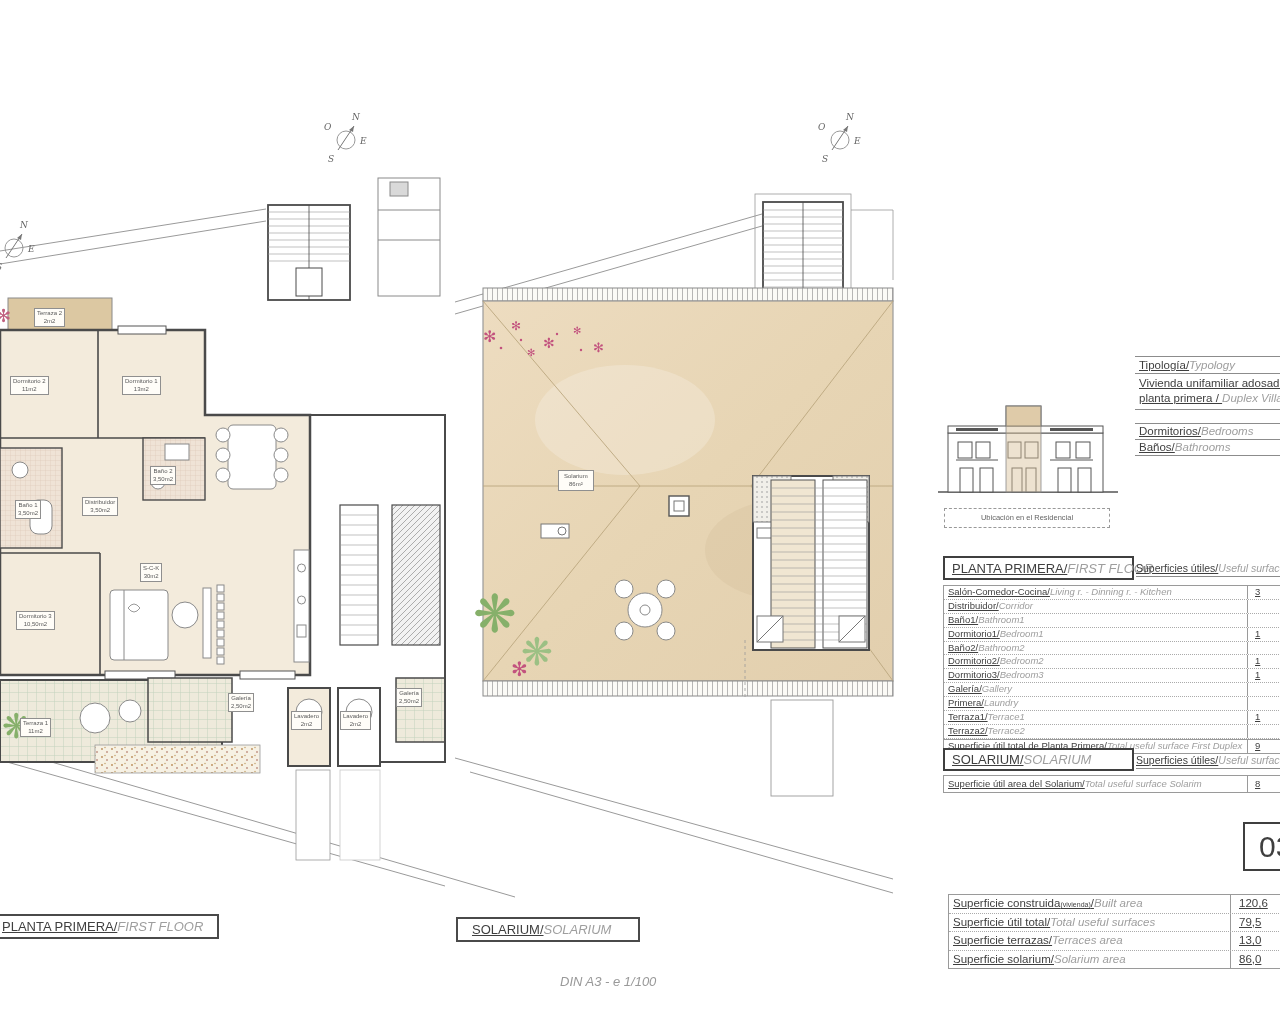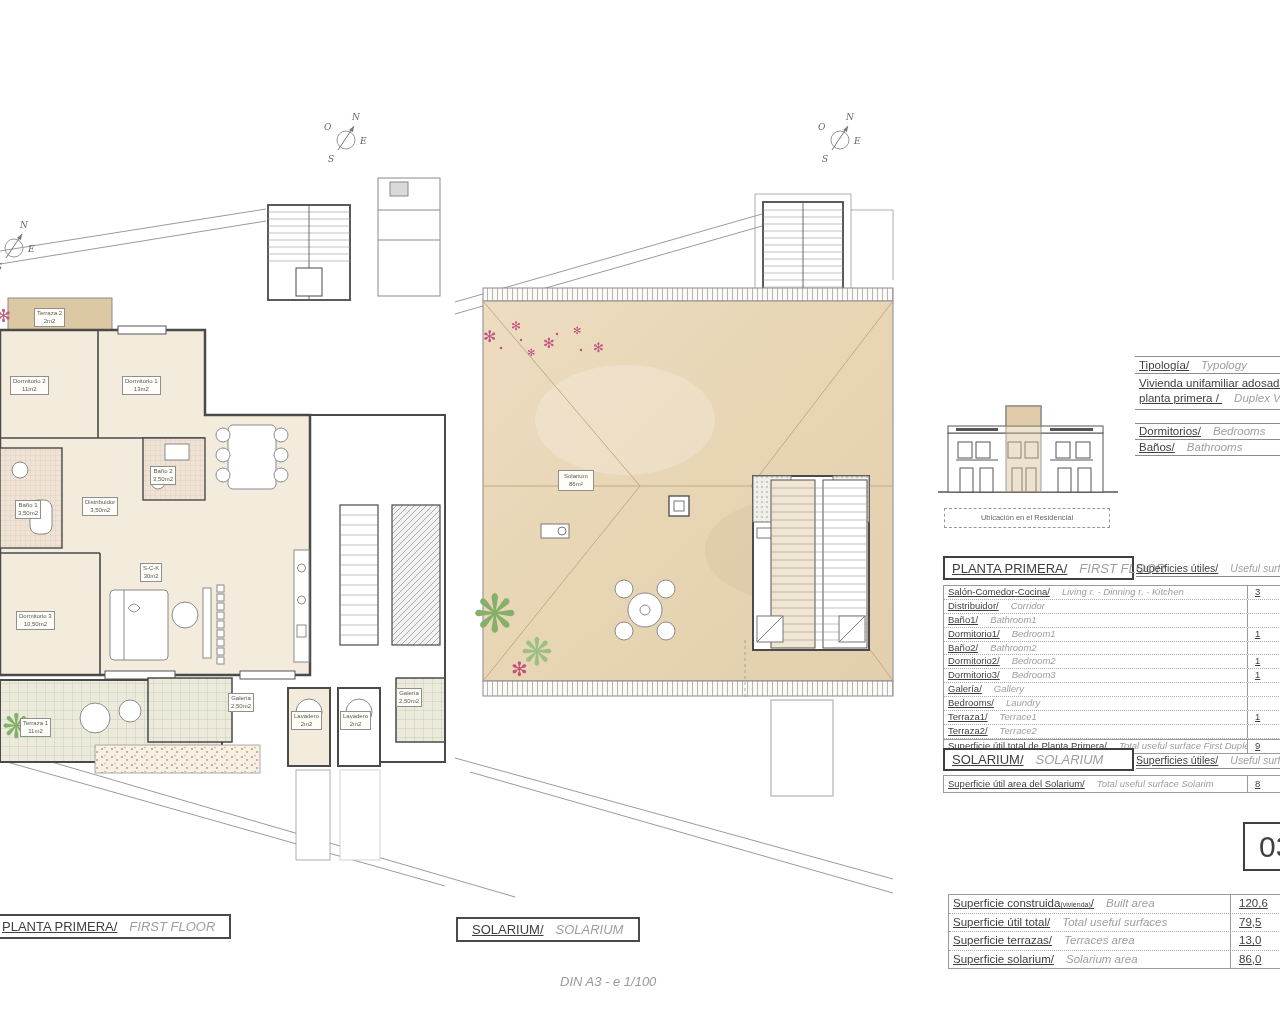--- a/index.html
+++ b/index.html
@@ -1,21 +1,21 @@
 <!DOCTYPE html>
 <html><head>
 <meta charset="utf-8">
 <style>
   html,body{margin:0;padding:0;}
   body{width:1280px;height:1024px;overflow:hidden;background:#ffffff;position:relative;
        font-family:"Liberation Sans",sans-serif;color:#3f3f3f;}
   #page{position:absolute;inset:0;width:1280px;height:1024px;}
   .abs{position:absolute;}
   .es{color:#3f3f3f;text-decoration:underline;}
-  .en{font-style:italic;color:#9e9e9e;padding-left:12px;}
+  .en{font-style:italic;color:#9e9e9e;}
   
   .plan-label{position:absolute;background:#fffdf8;border:0.5px solid #8f8f8f;color:#5a5a5a;
      font-size:6px;line-height:1.25;text-align:center;padding:1px 2px;white-space:nowrap;z-index:4;}
   .plan-label .nm,.plan-label .ar{display:block;}
   .watermark{position:absolute;left:495px;top:477px;width:390px;z-index:6;
      font-size:21px;font-weight:bold;letter-spacing:1px;color:rgba(255,255,255,0.92);
      text-shadow:0 0 2px rgba(170,150,120,0.55);}
   .compass{position:absolute;z-index:5;}
   
   .cap{position:absolute;background:#fff;border:2px solid #4a4a4a;font-size:13px;
@@ -532,21 +532,21 @@
       </div>
     <div class="row">
         <div class="lbl"><span class="es">Dormitorio3/</span><span class="en">Bedroom3</span></div>
         <div class="val es">1</div>
       </div>
     <div class="row">
         <div class="lbl"><span class="es">Galería/</span><span class="en">Gallery</span></div>
         <div class="val es"></div>
       </div>
     <div class="row">
-        <div class="lbl"><span class="es">Bedrooms/</span><span class="en">Laundry</span></div>
+        <div class="lbl"><span class="es">Primera/</span><span class="en">Laundry</span></div>
         <div class="val es"></div>
       </div>
     <div class="row">
         <div class="lbl"><span class="es">Terraza1/</span><span class="en">Terrace1</span></div>
         <div class="val es">1</div>
       </div>
     <div class="row">
         <div class="lbl"><span class="es">Terraza2/</span><span class="en">Terrace2</span></div>
         <div class="val es"></div>
       </div>

